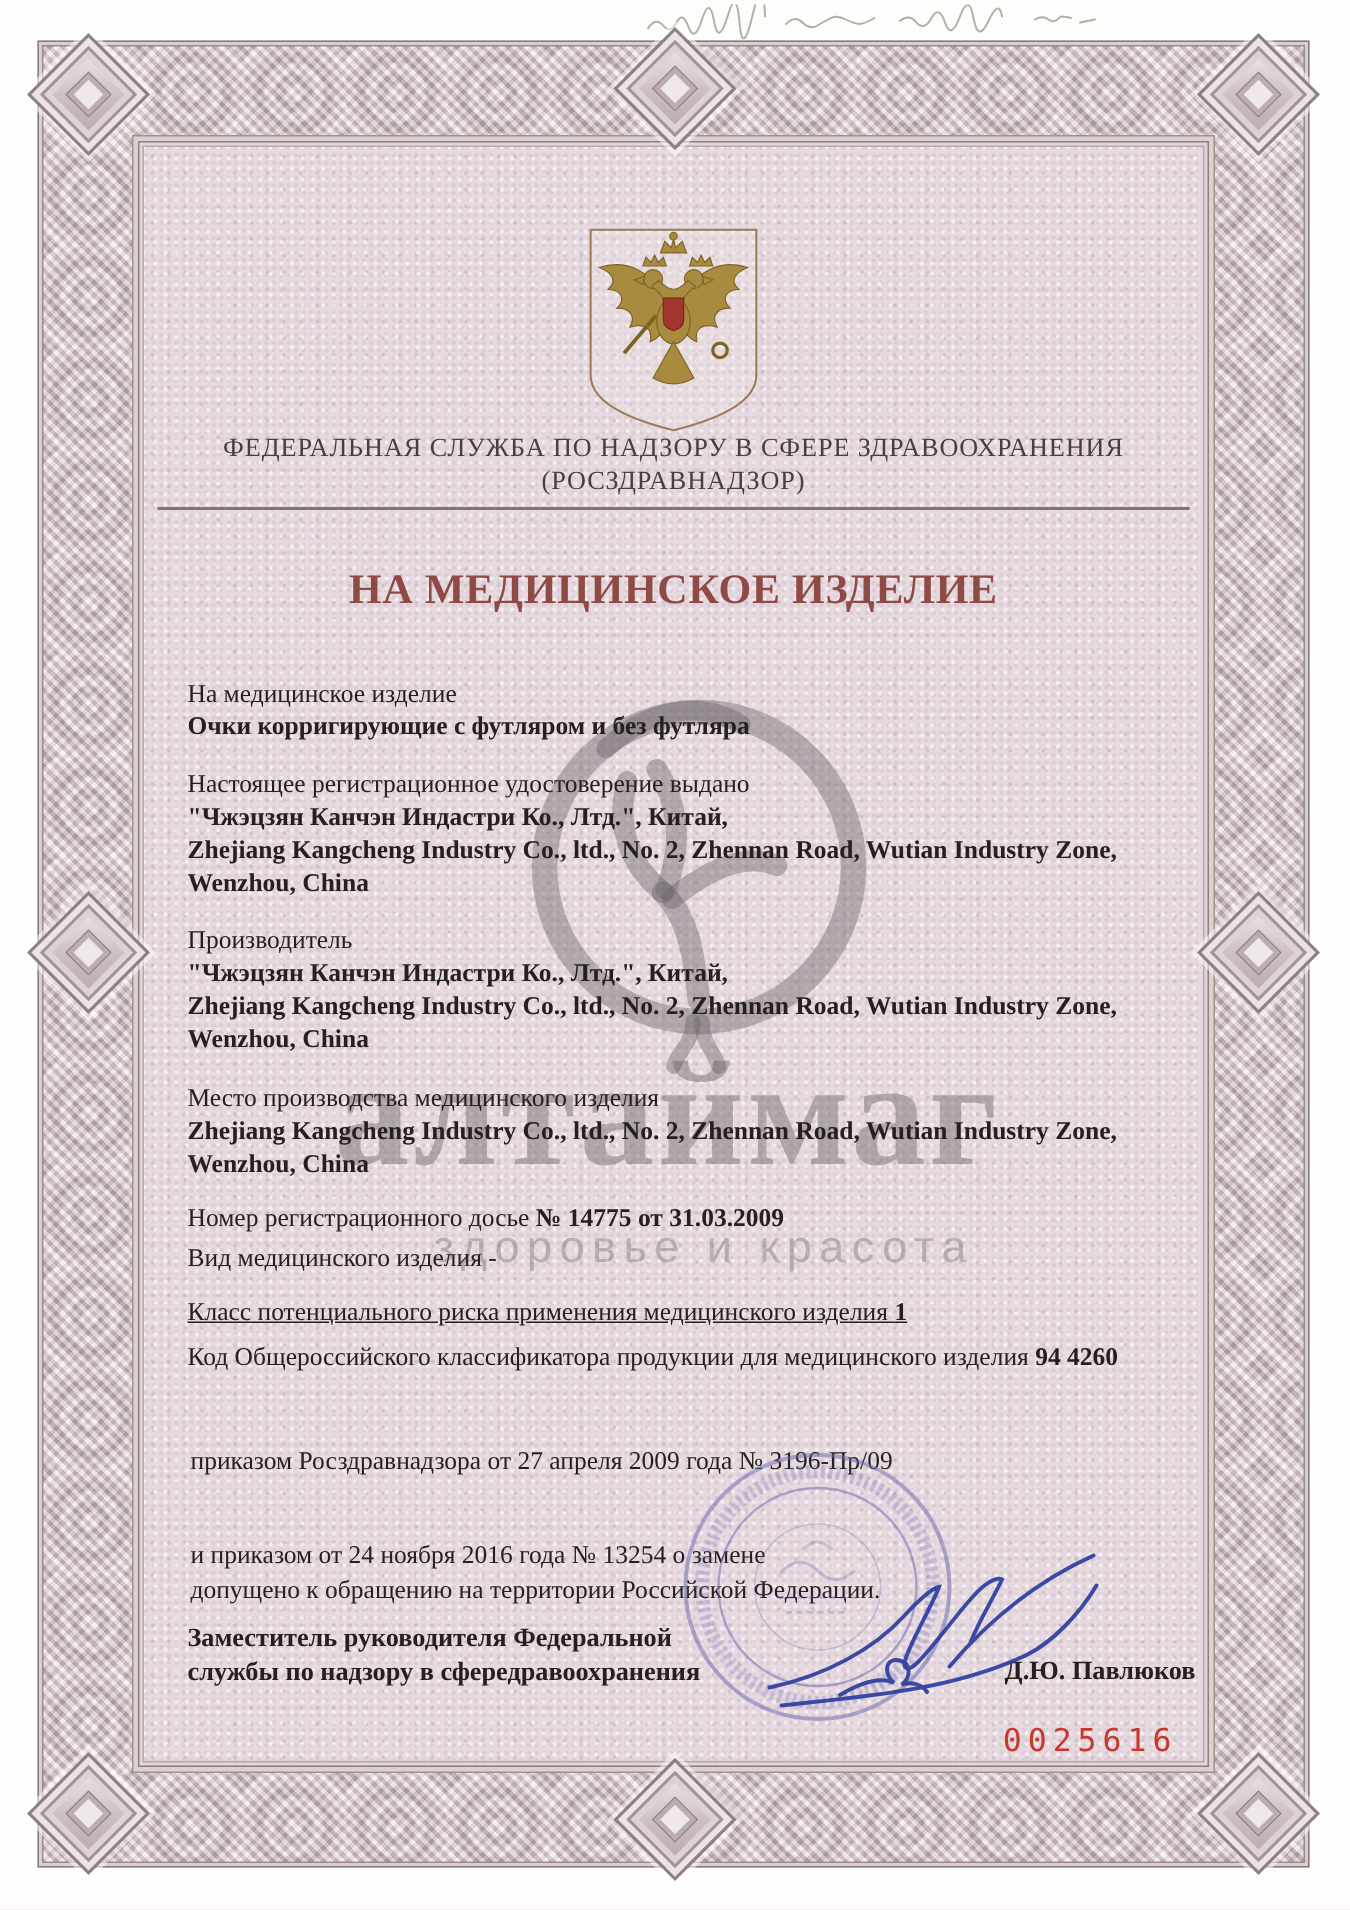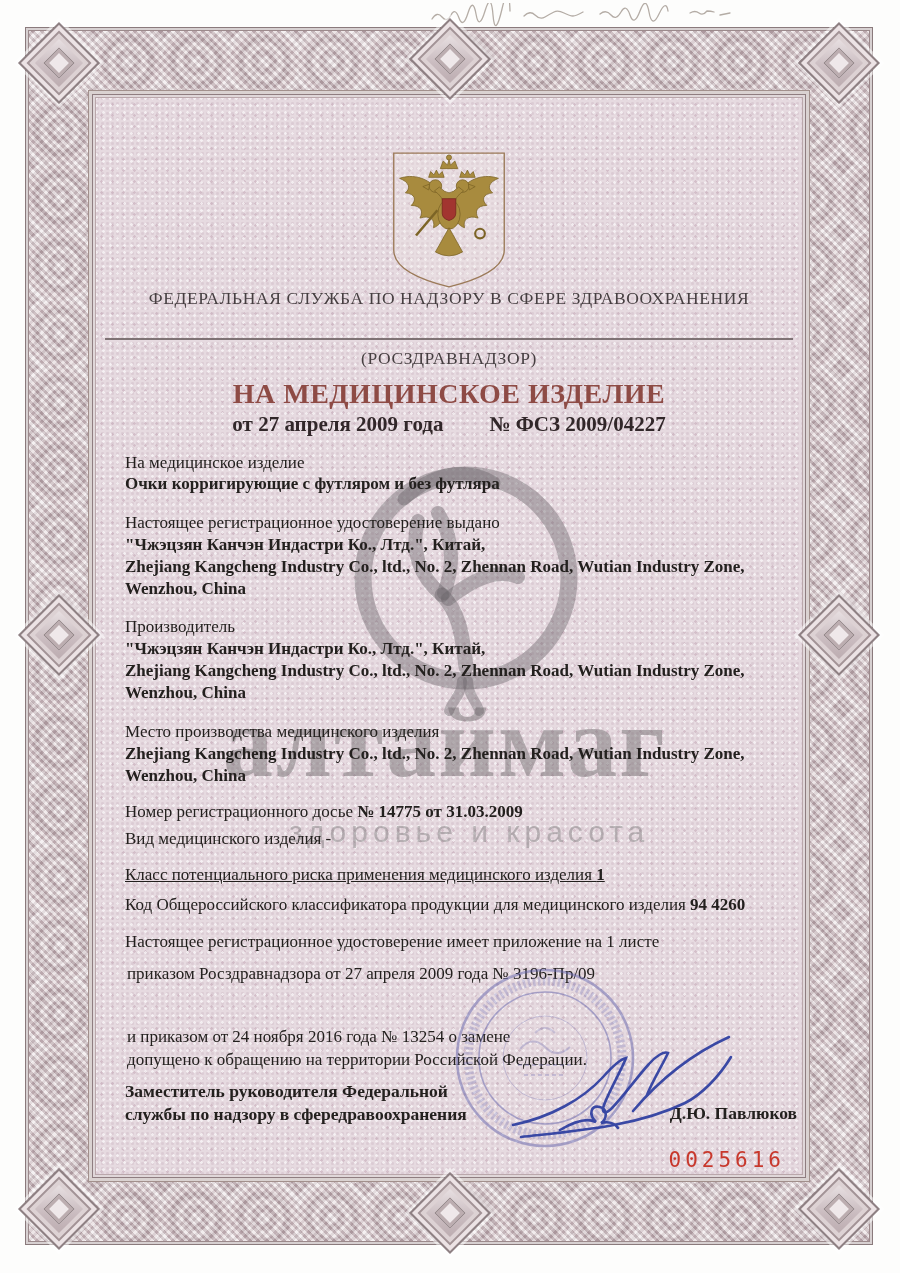--- a/index.html
+++ b/index.html
@@ -131,27 +131,24 @@
           <path d="M50 43 Q59 49 60 58 L70 58 Q71 49 80 43 L75 39 Q69 45 65 45 Q61 45 55 39 Z"></path>
           <ellipse cx="65" cy="67" rx="11.5" ry="15.5"></ellipse>
           <path d="M65 81 L51 106 Q65 114 79 106 Z"></path>
           <path d="M53 63 L31 89" stroke-width="2.6" fill="none"></path>
           <circle cx="97" cy="87" r="5" fill="none" stroke-width="2.2"></circle>
         </g>
         <path d="M58 51 h14 v15 q0 5.5 -7 7.5 q-7 -2 -7 -7.5 z" fill="#a23530" stroke="#76241f" stroke-width=".8"></path>
       </svg>
 
       <div class="abs ctr agency" style="top:193px;">ФЕДЕРАЛЬНАЯ СЛУЖБА ПО НАДЗОРУ В СФЕРЕ ЗДРАВООХРАНЕНИЯ</div>
-      <div class="abs ctr agency" style="top:215px;margin-top:38px;">(РОСЗДРАВНАДЗОР)</div>
+      <div class="abs ctr agency" style="top:215px;">(РОСЗДРАВНАДЗОР)</div>
       <div class="rule"></div>
 
       <div class="abs ctr title" style="top:283px;">НА МЕДИЦИНСКОЕ ИЗДЕЛИЕ</div>
-      <div class="abs ctr dateline" style="top:317px;">
-        <span>от  27 апреля 2009 года</span><span class="num">№  ФСЗ 2009/04227</span>
-      </div>
 
       <div class="line" style="top:357px;">На медицинское изделие</div>
       <div class="line b" style="top:378px;">Очки корригирующие с футляром и без футляра</div>
 
       <div class="line" style="top:417px;">Настоящее регистрационное удостоверение выдано</div>
       <div class="line b" style="top:439px;">"Чжэцзян Канчэн Индастри Ко., Лтд.", Китай,</div>
       <div class="line b" style="top:461px;">Zhejiang Kangcheng Industry Co., ltd., No. 2, Zhennan Road, Wutian Industry Zone,</div>
       <div class="line b" style="top:483px;">Wenzhou, China</div>
 
       <div class="line" style="top:521px;">Производитель</div>
@@ -166,21 +163,20 @@
       <div class="line" style="top:706px;">
         <span>Номер регистрационного досье </span><span class="b">№ 14775 от 31.03.2009</span>
       </div>
       <div class="line" style="top:733px;">Вид медицинского изделия -</div>
       <div class="line" style="top:769px;text-decoration:underline;">
         <span>Класс потенциального риска применения медицинского изделия </span><span class="b">1</span>
       </div>
       <div class="line" style="top:799px;">
         <span>Код Общероссийского классификатора продукции для медицинского изделия </span><span class="b">94 4260</span>
       </div>
-      <div class="line" style="top:836px;">Настоящее регистрационное удостоверение имеет приложение на 1 листе</div>
 
       <div class="line" style="top:868px; left:34px;">приказом Росздравнадзора от 27 апреля 2009 года № 3196-Пр/09</div>
       <div class="line" style="top:931px; left:34px;">и приказом от 24 ноября 2016 года № 13254 о замене</div>
       <div class="line" style="top:954px; left:34px;">допущено к обращению на территории Российской Федерации.</div>
 
       <div class="line b" style="top:985px; font-size:17.5px;">Заместитель руководителя Федеральной</div>
       <div class="line b" style="top:1008px; font-size:17.5px;">службы по надзору в сфередравоохранения</div>
       <div class="signer-name">Д.Ю. Павлюков</div>
 
       <svg class="stamp" width="190" height="190" viewBox="0 0 190 190">

